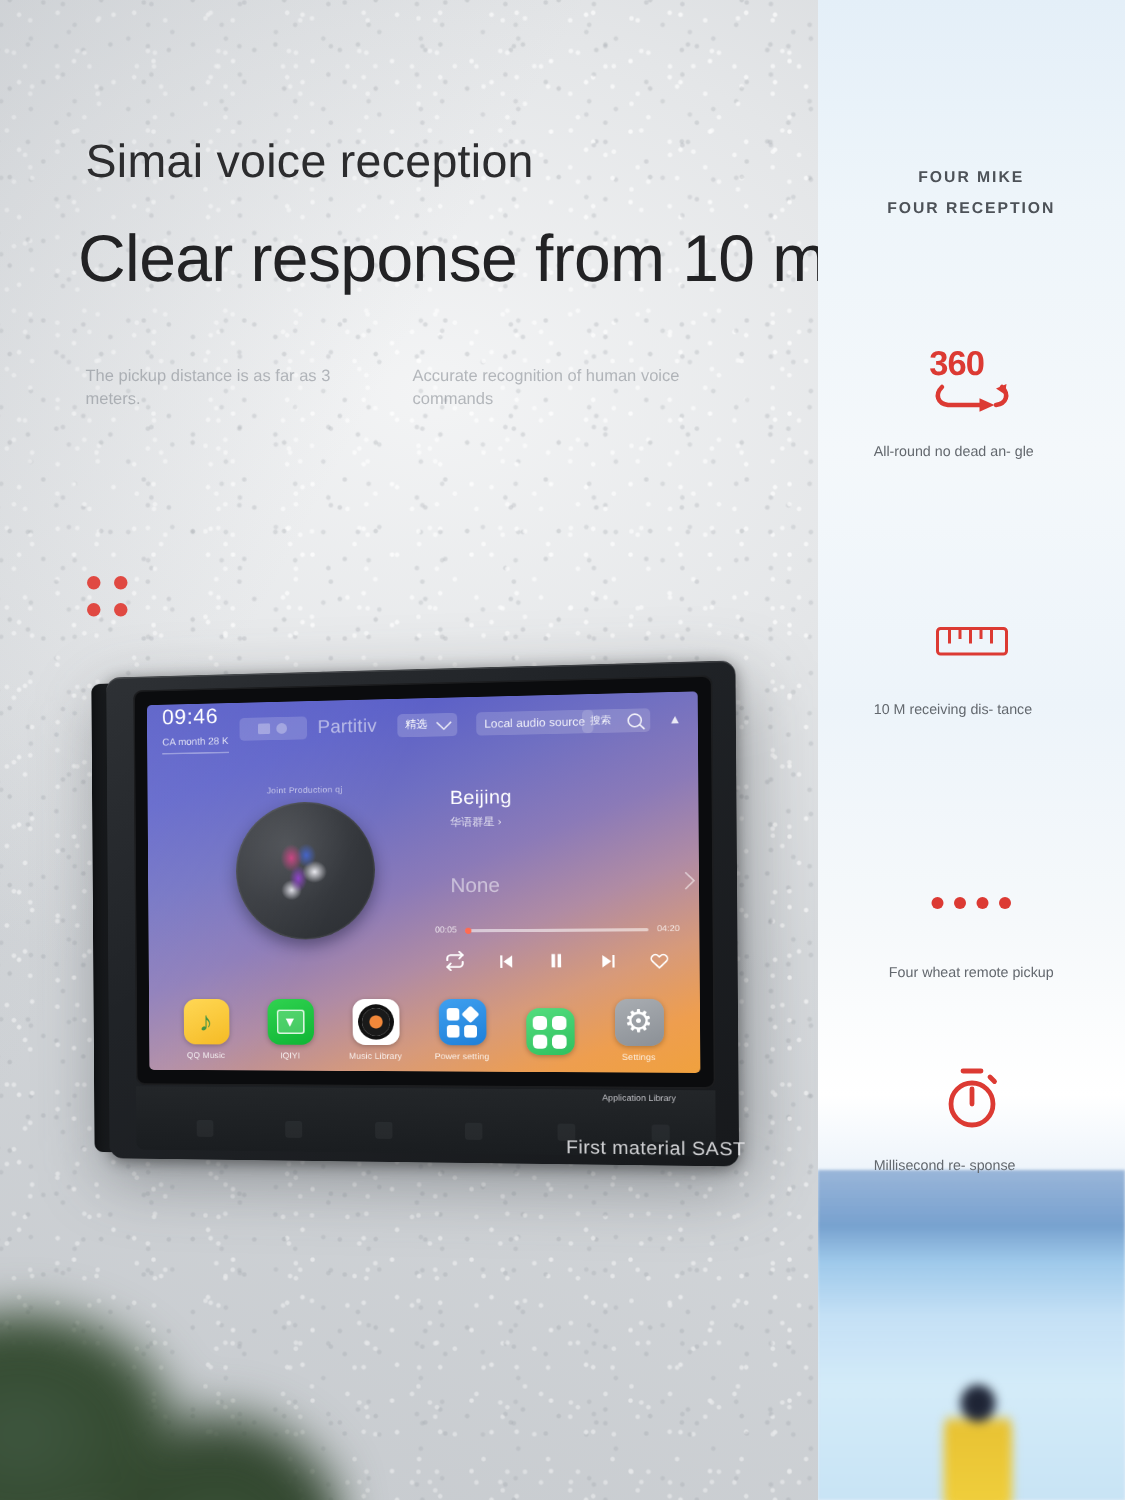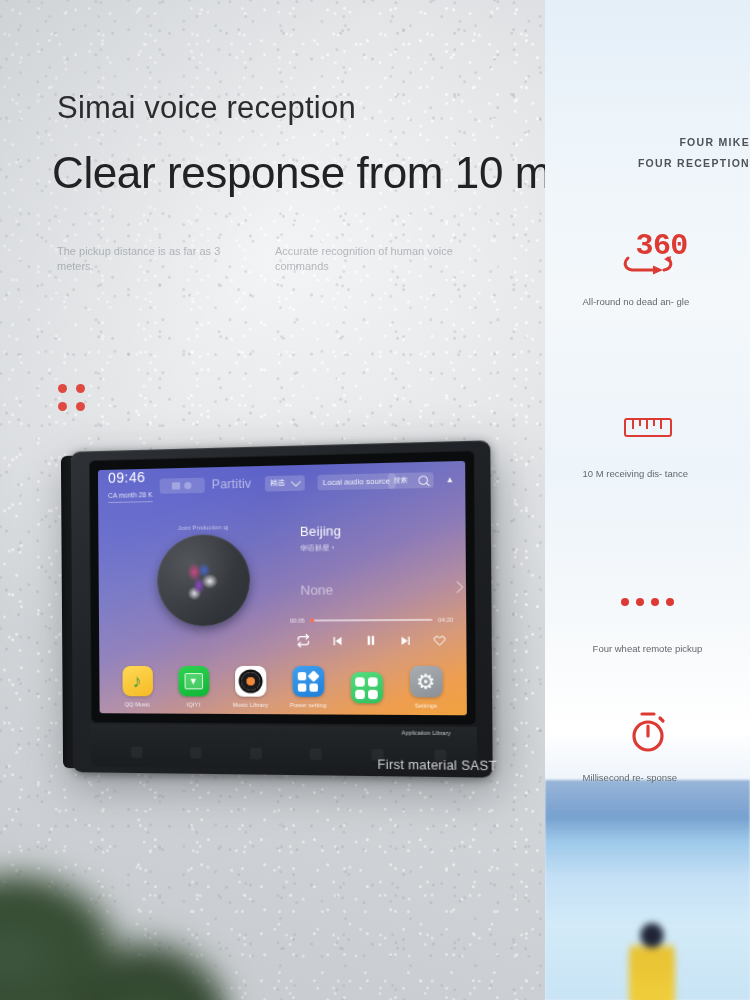--- a/index.html
+++ b/index.html
@@ -431,22 +431,21 @@
     position: absolute; left: 84px; bottom: -6px;
     width: 46px; height: 86px;
     background:
       radial-gradient(ellipse 16px 17px at 50% 18%, #1b2030 0%, #232a3c 60%, rgba(35,42,60,0) 85%),
       linear-gradient(180deg, rgba(0,0,0,0) 26%, #e8c233 34%, #f0cf3c 100%);
     border-radius: 40% 40% 12% 12% / 48% 48% 8% 8%;
     filter: blur(3.2px);
   }
   .side-title {
     position: absolute; left: 0; top: 108px; width: 205px;
-    text-align: right;
-    margin-top: 24px;
+    text-align: center;
   }
   .side-title div {
     font-size: 10.5px; color: #4d5258;
     letter-spacing: 1.3px; font-weight: bold;
     line-height: 21px;
   }
   .feat {
     position: absolute; left: 0; width: 205px; text-align: center;
   }
   .feat .ico-box {
@@ -454,23 +453,23 @@
     display: flex; align-items: center; justify-content: center;
   }
   .feat .cap {
     font-size: 9.5px; color: #63686e; line-height: 1.25;
     width: 130px; margin: 14px auto 0 auto;
     text-align: left;
   }
   .feat .cap.ctr { text-align: center; width: 180px; }
   .f360 { position: relative; width: 56px; height: 48px; }
   .f360 .num {
-    font-size: 30px; font-weight: bold; color: #dc3a33;
+    font-size: 23px; font-weight: bold; color: #dc3a33;
     letter-spacing: -.6px; line-height: 1;
-    position: absolute; left: 16px; top: 0; font-family: Liberation Mono, monospace;
+    position: absolute; left: 0; top: 0;
   }
   .ruler {
     width: 48px; height: 19px;
     border: 2.6px solid #dc3a33;
     border-radius: 3px;
     position: relative;
     box-sizing: border-box;
   }
   .ruler i {
     position: absolute; top: 0; width: 2.3px; background: #dc3a33;

